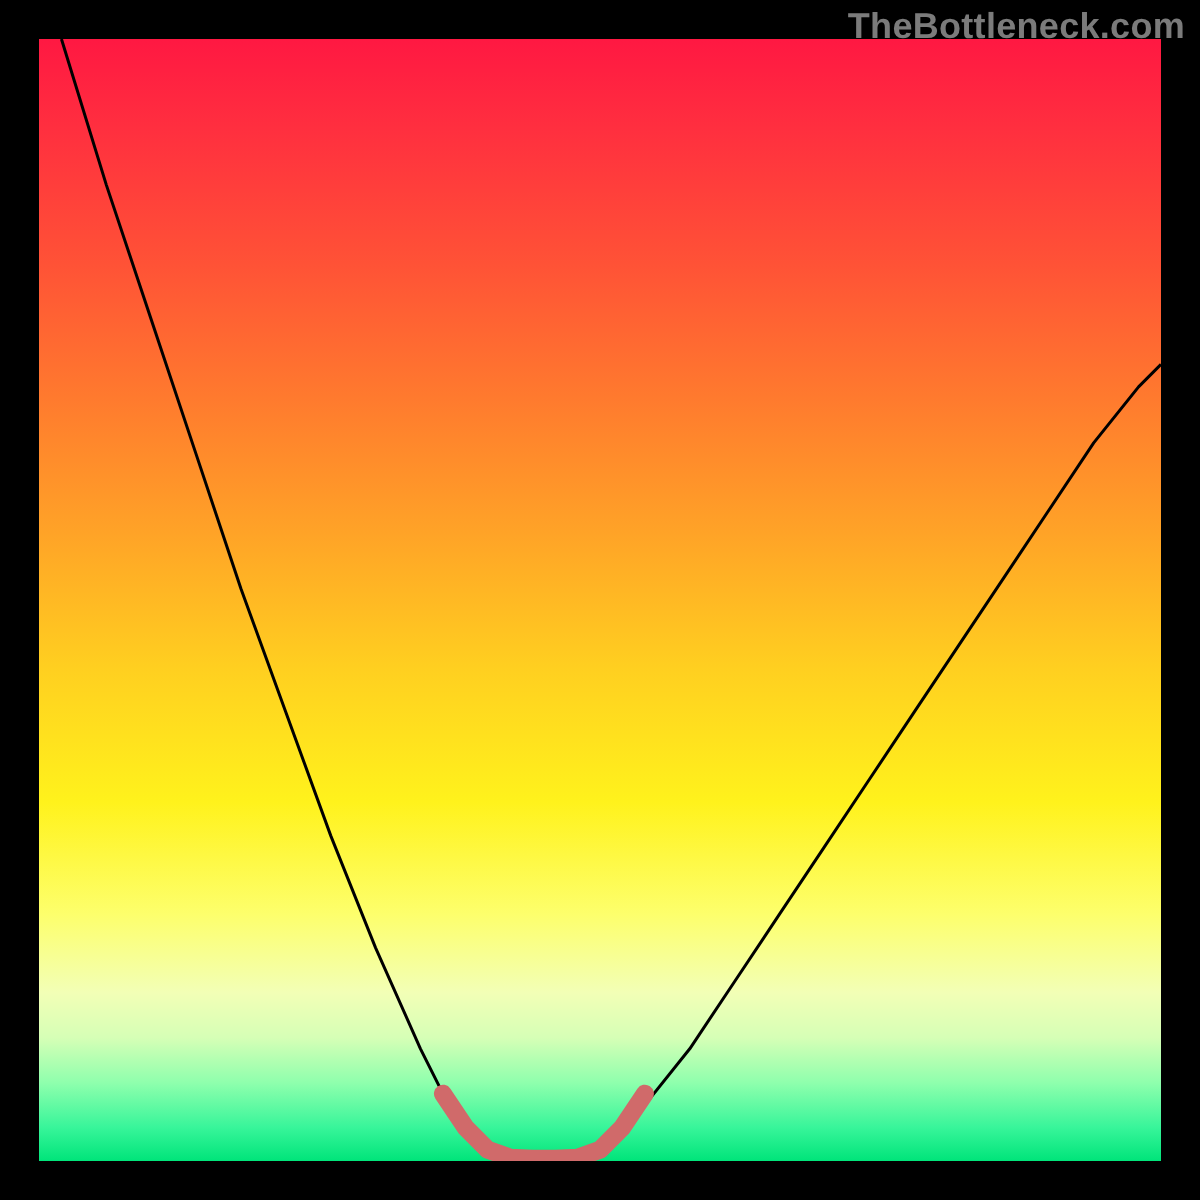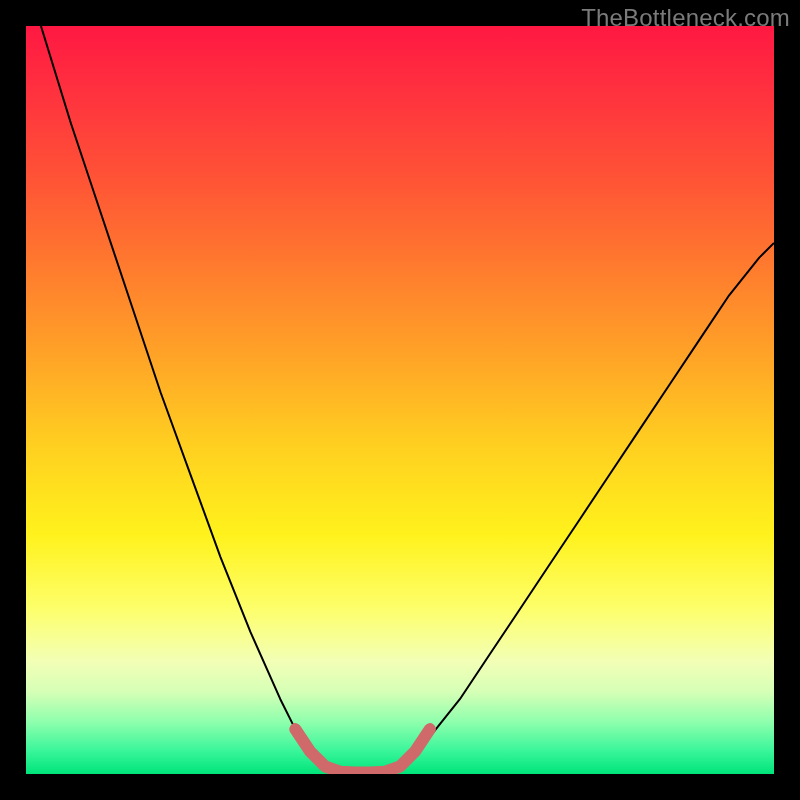--- a/index.html
+++ b/index.html
@@ -47,21 +47,21 @@
     left: 0;
     top: 0;
     width: 748px;
     height: 748px;
   }
   .watermark {
     position: absolute;
     top: 4px;
     right: 10px;
     font-size: 24px;
-    font-weight: 400;
+    font-weight: 700;
     color: #7b7b7b;
     letter-spacing: 0.2px;
     user-select: none;
   }
 </style>
 </head>
 <body>
 
 <div class="frame">
   <div class="plot">

